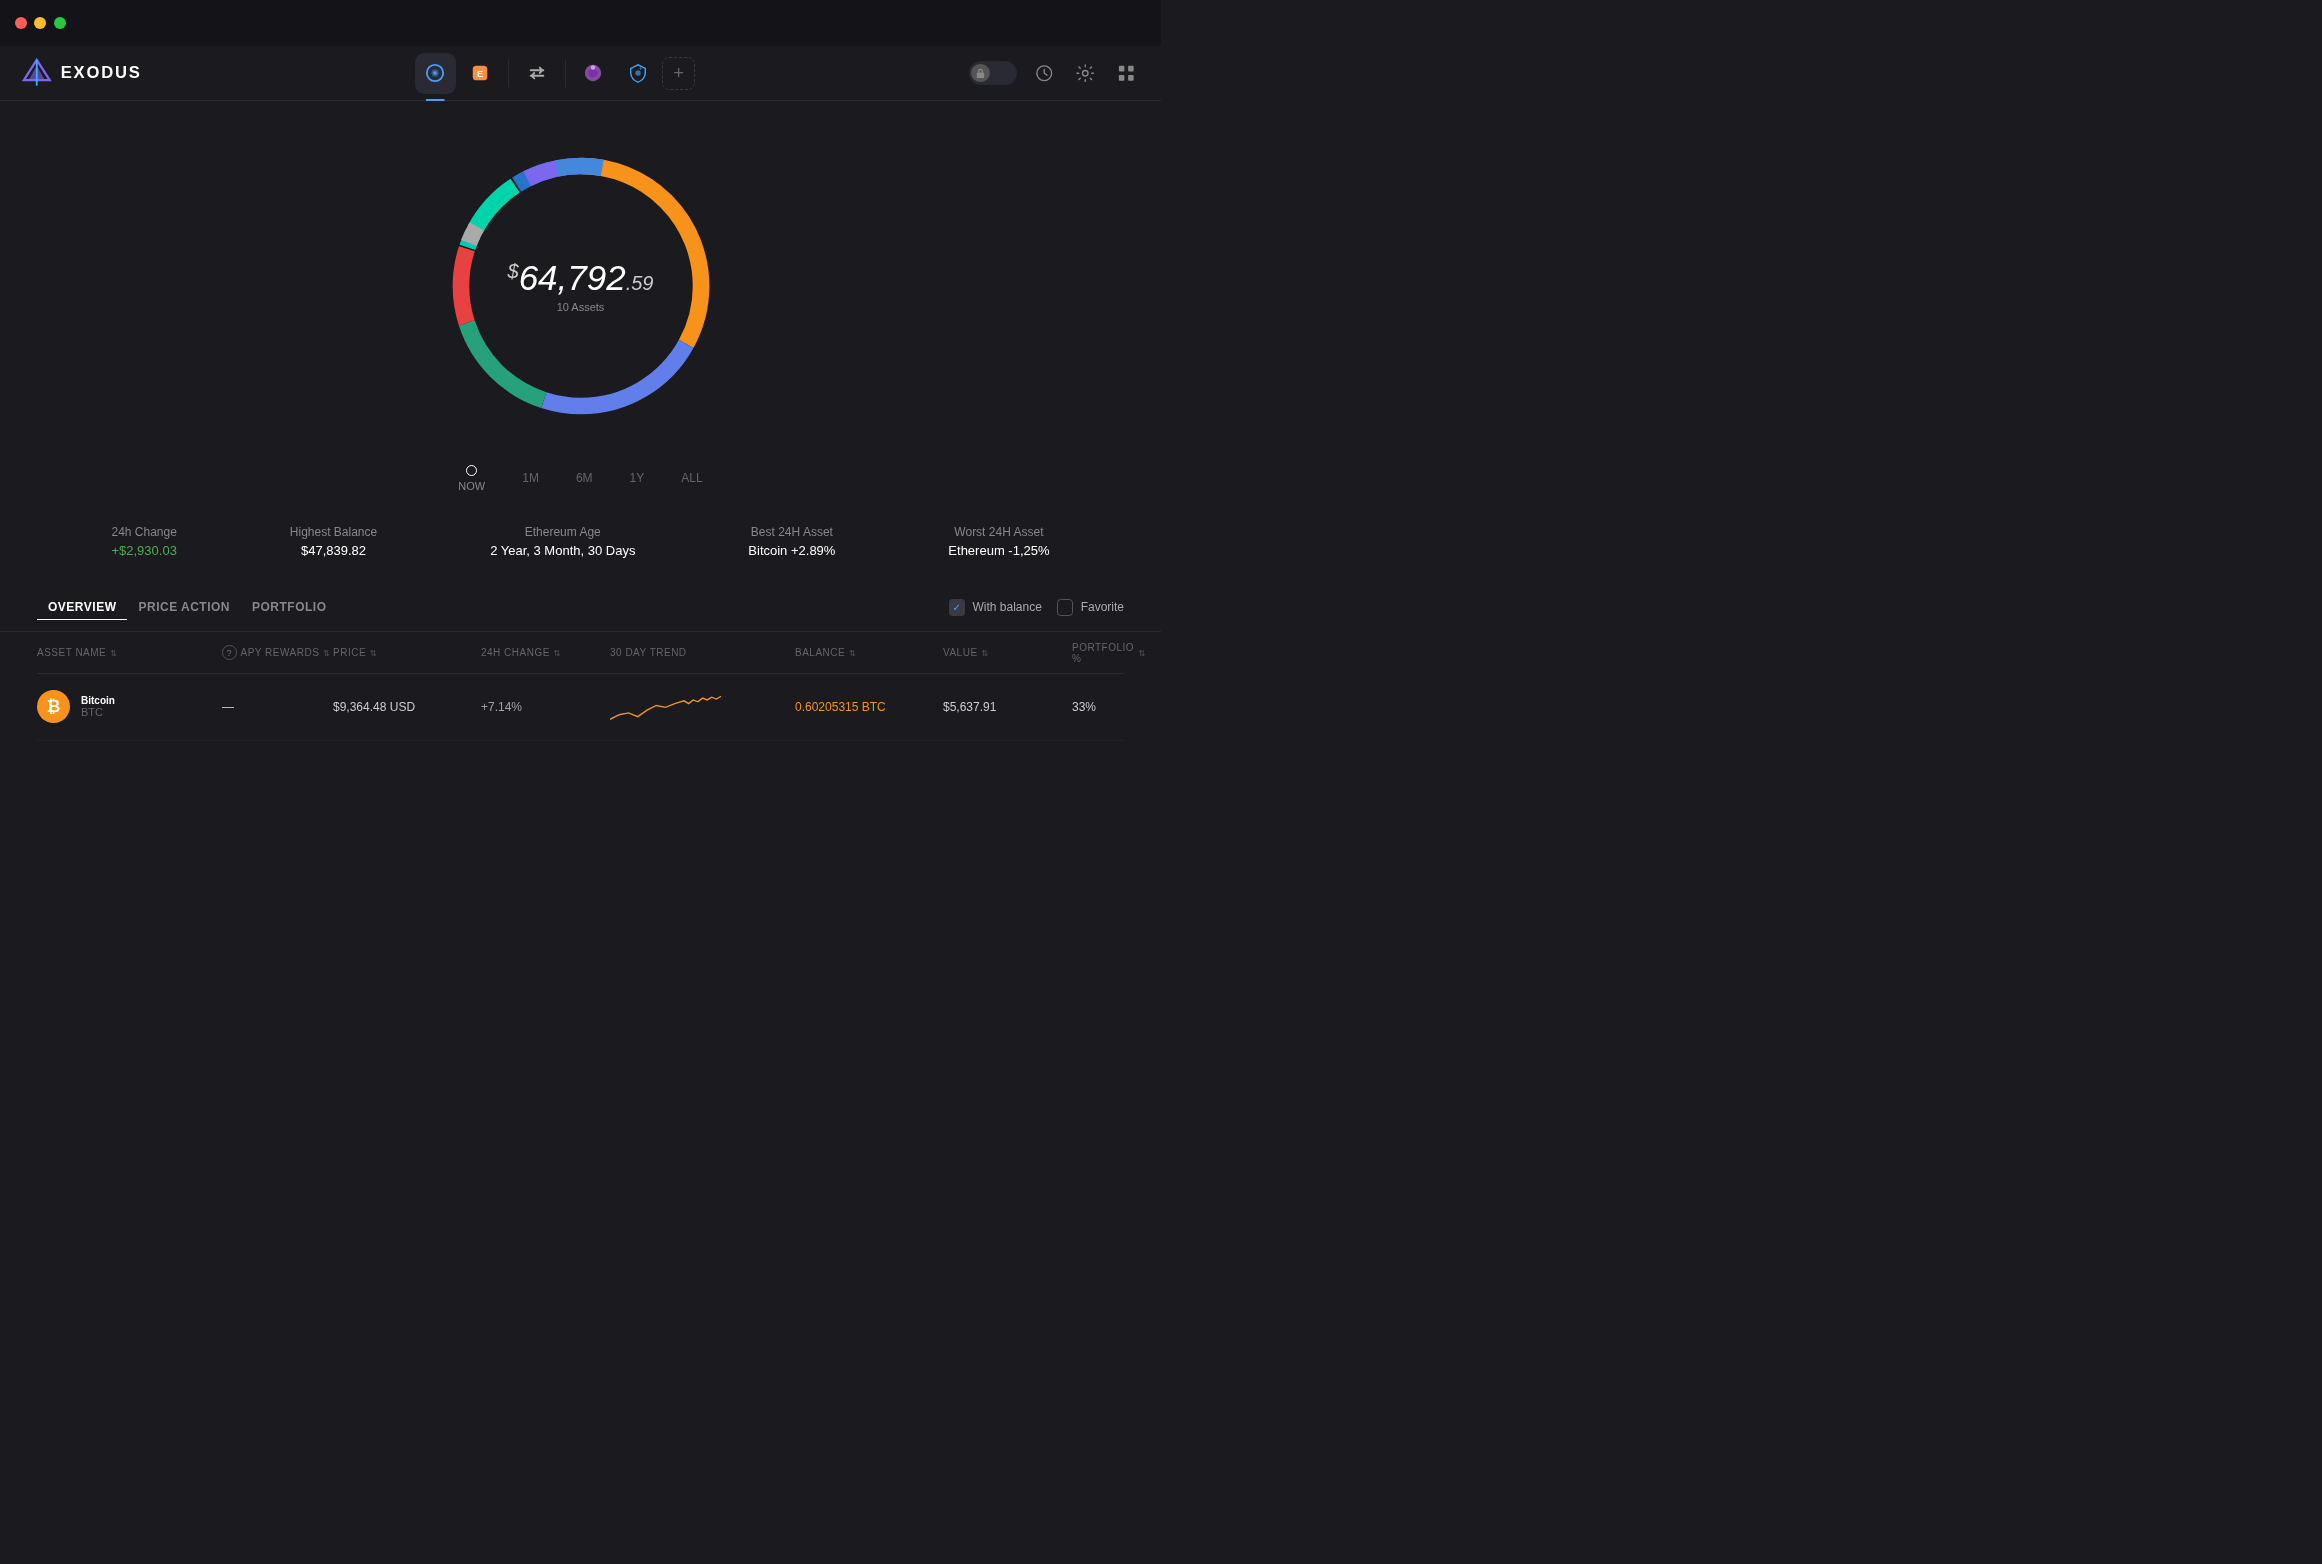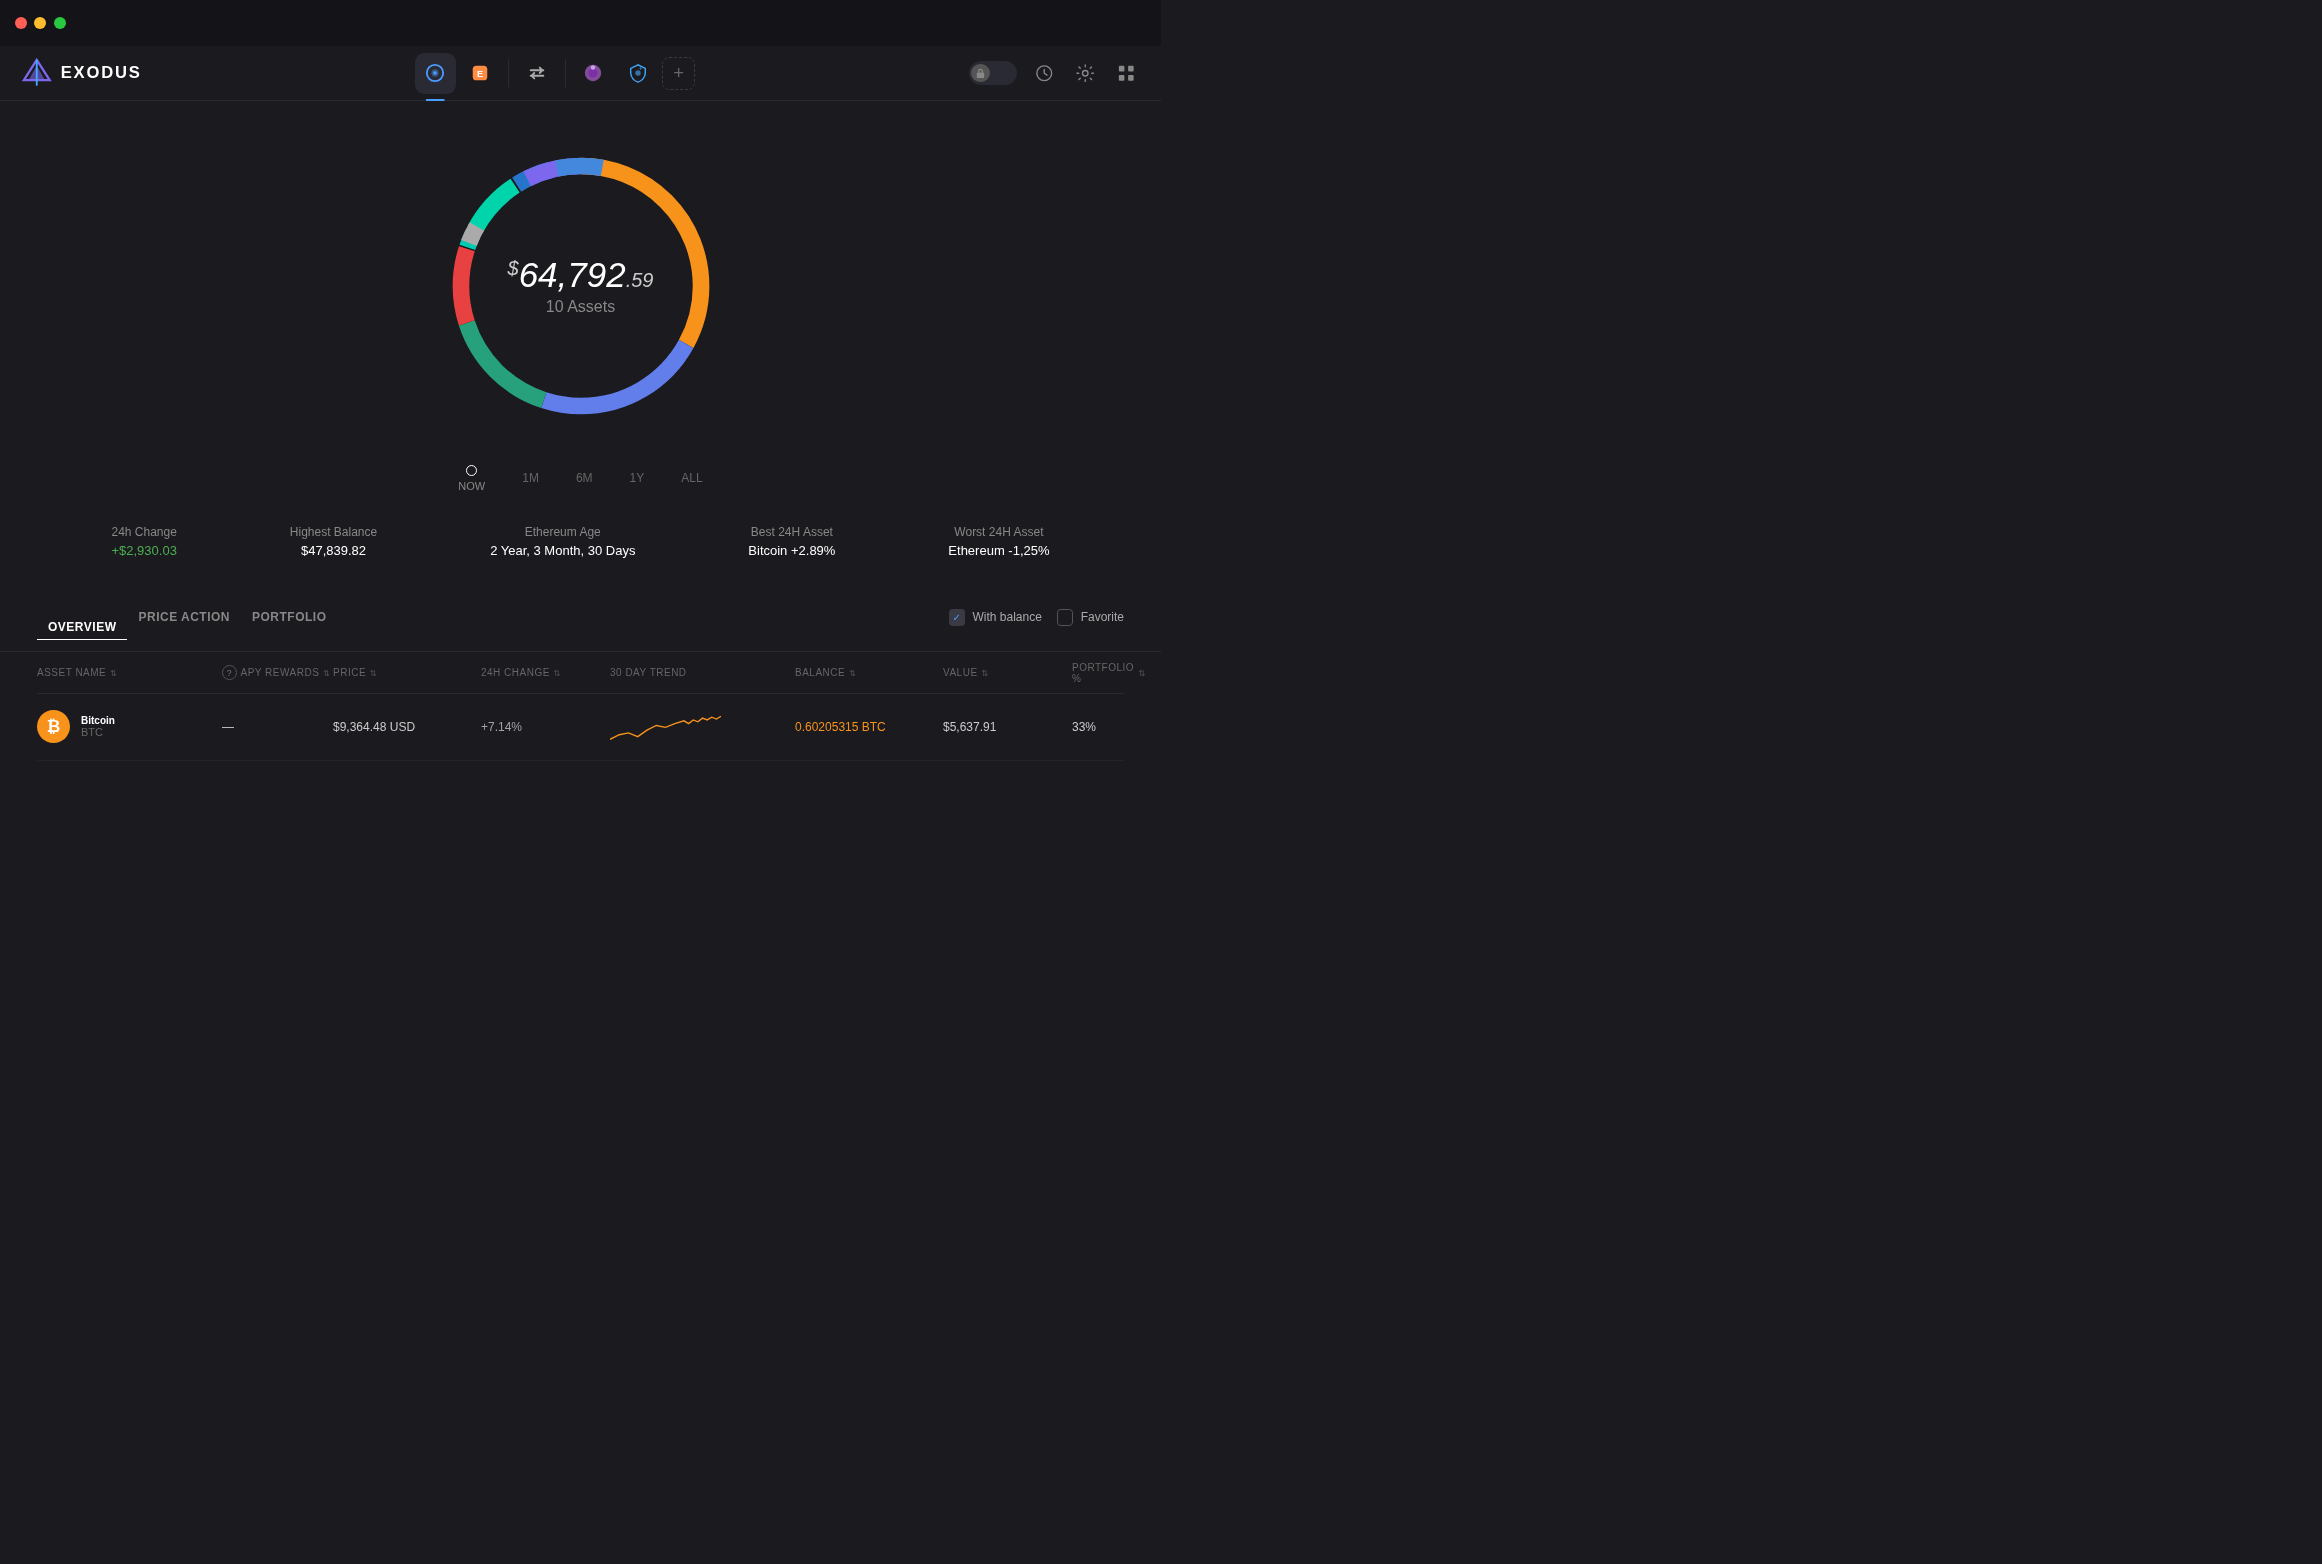--- a/index.html
+++ b/index.html
@@ -180,21 +180,21 @@
     .donut-value .dollar {
       font-size: 20px;
       vertical-align: super;
       color: #ccc;
     }
     .donut-value .cents {
       font-size: 20px;
       color: #ccc;
     }
     .donut-assets {
-      font-size: 16px;
+      font-size: 11px;
       color: #888;
       margin-top: 3.7px;
     }
 
     
     .timeline {
       display: flex;
       align-items: center;
       gap: 37px;
       margin-top: 14.8px;
@@ -259,21 +259,20 @@
       color: #888;
       padding: 5.5px 11px;
       cursor: pointer;
       text-transform: uppercase;
       letter-spacing: 0.5px;
       font-weight: 600;
     }
     .tab-item.active {
       color: #fff;
       border-bottom: 1.8px solid #fff;
-      margin-top: 20px;
     }
     .tabs-spacer { flex: 1; }
     .tabs-filters {
       display: flex;
       align-items: center;
       gap: 14.8px;
     }
     .filter-checkbox {
       display: flex;
       align-items: center;

